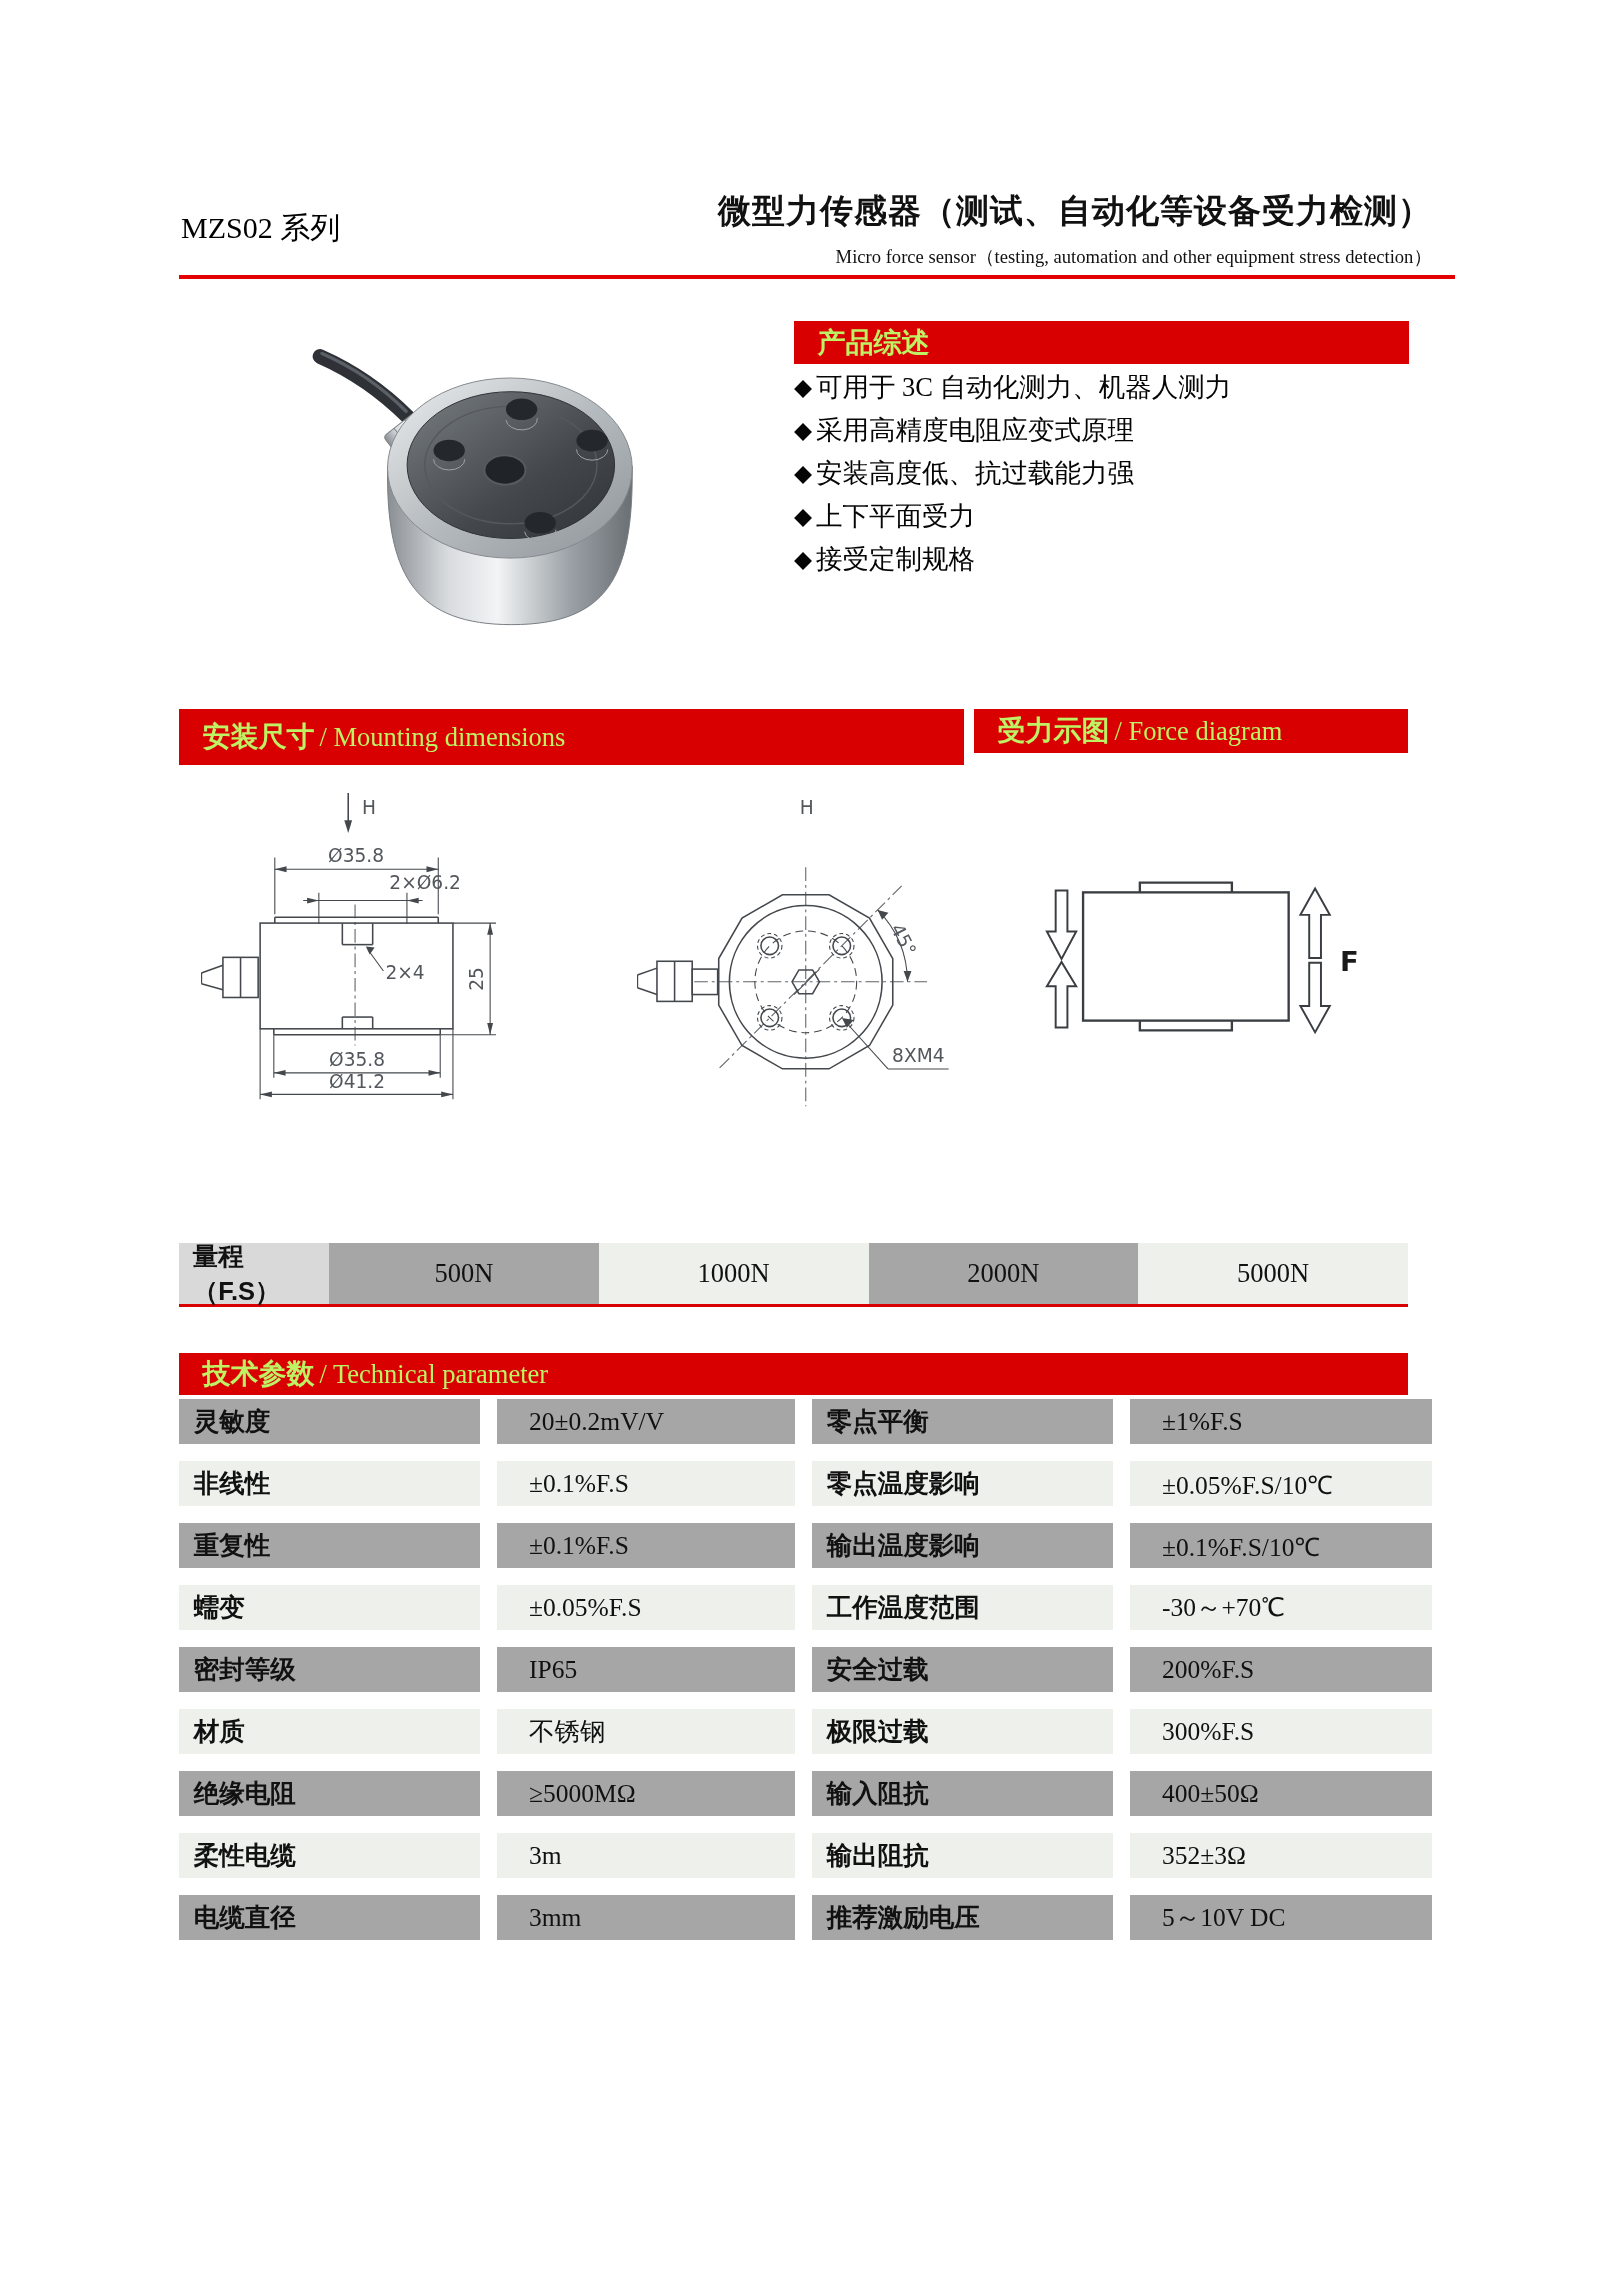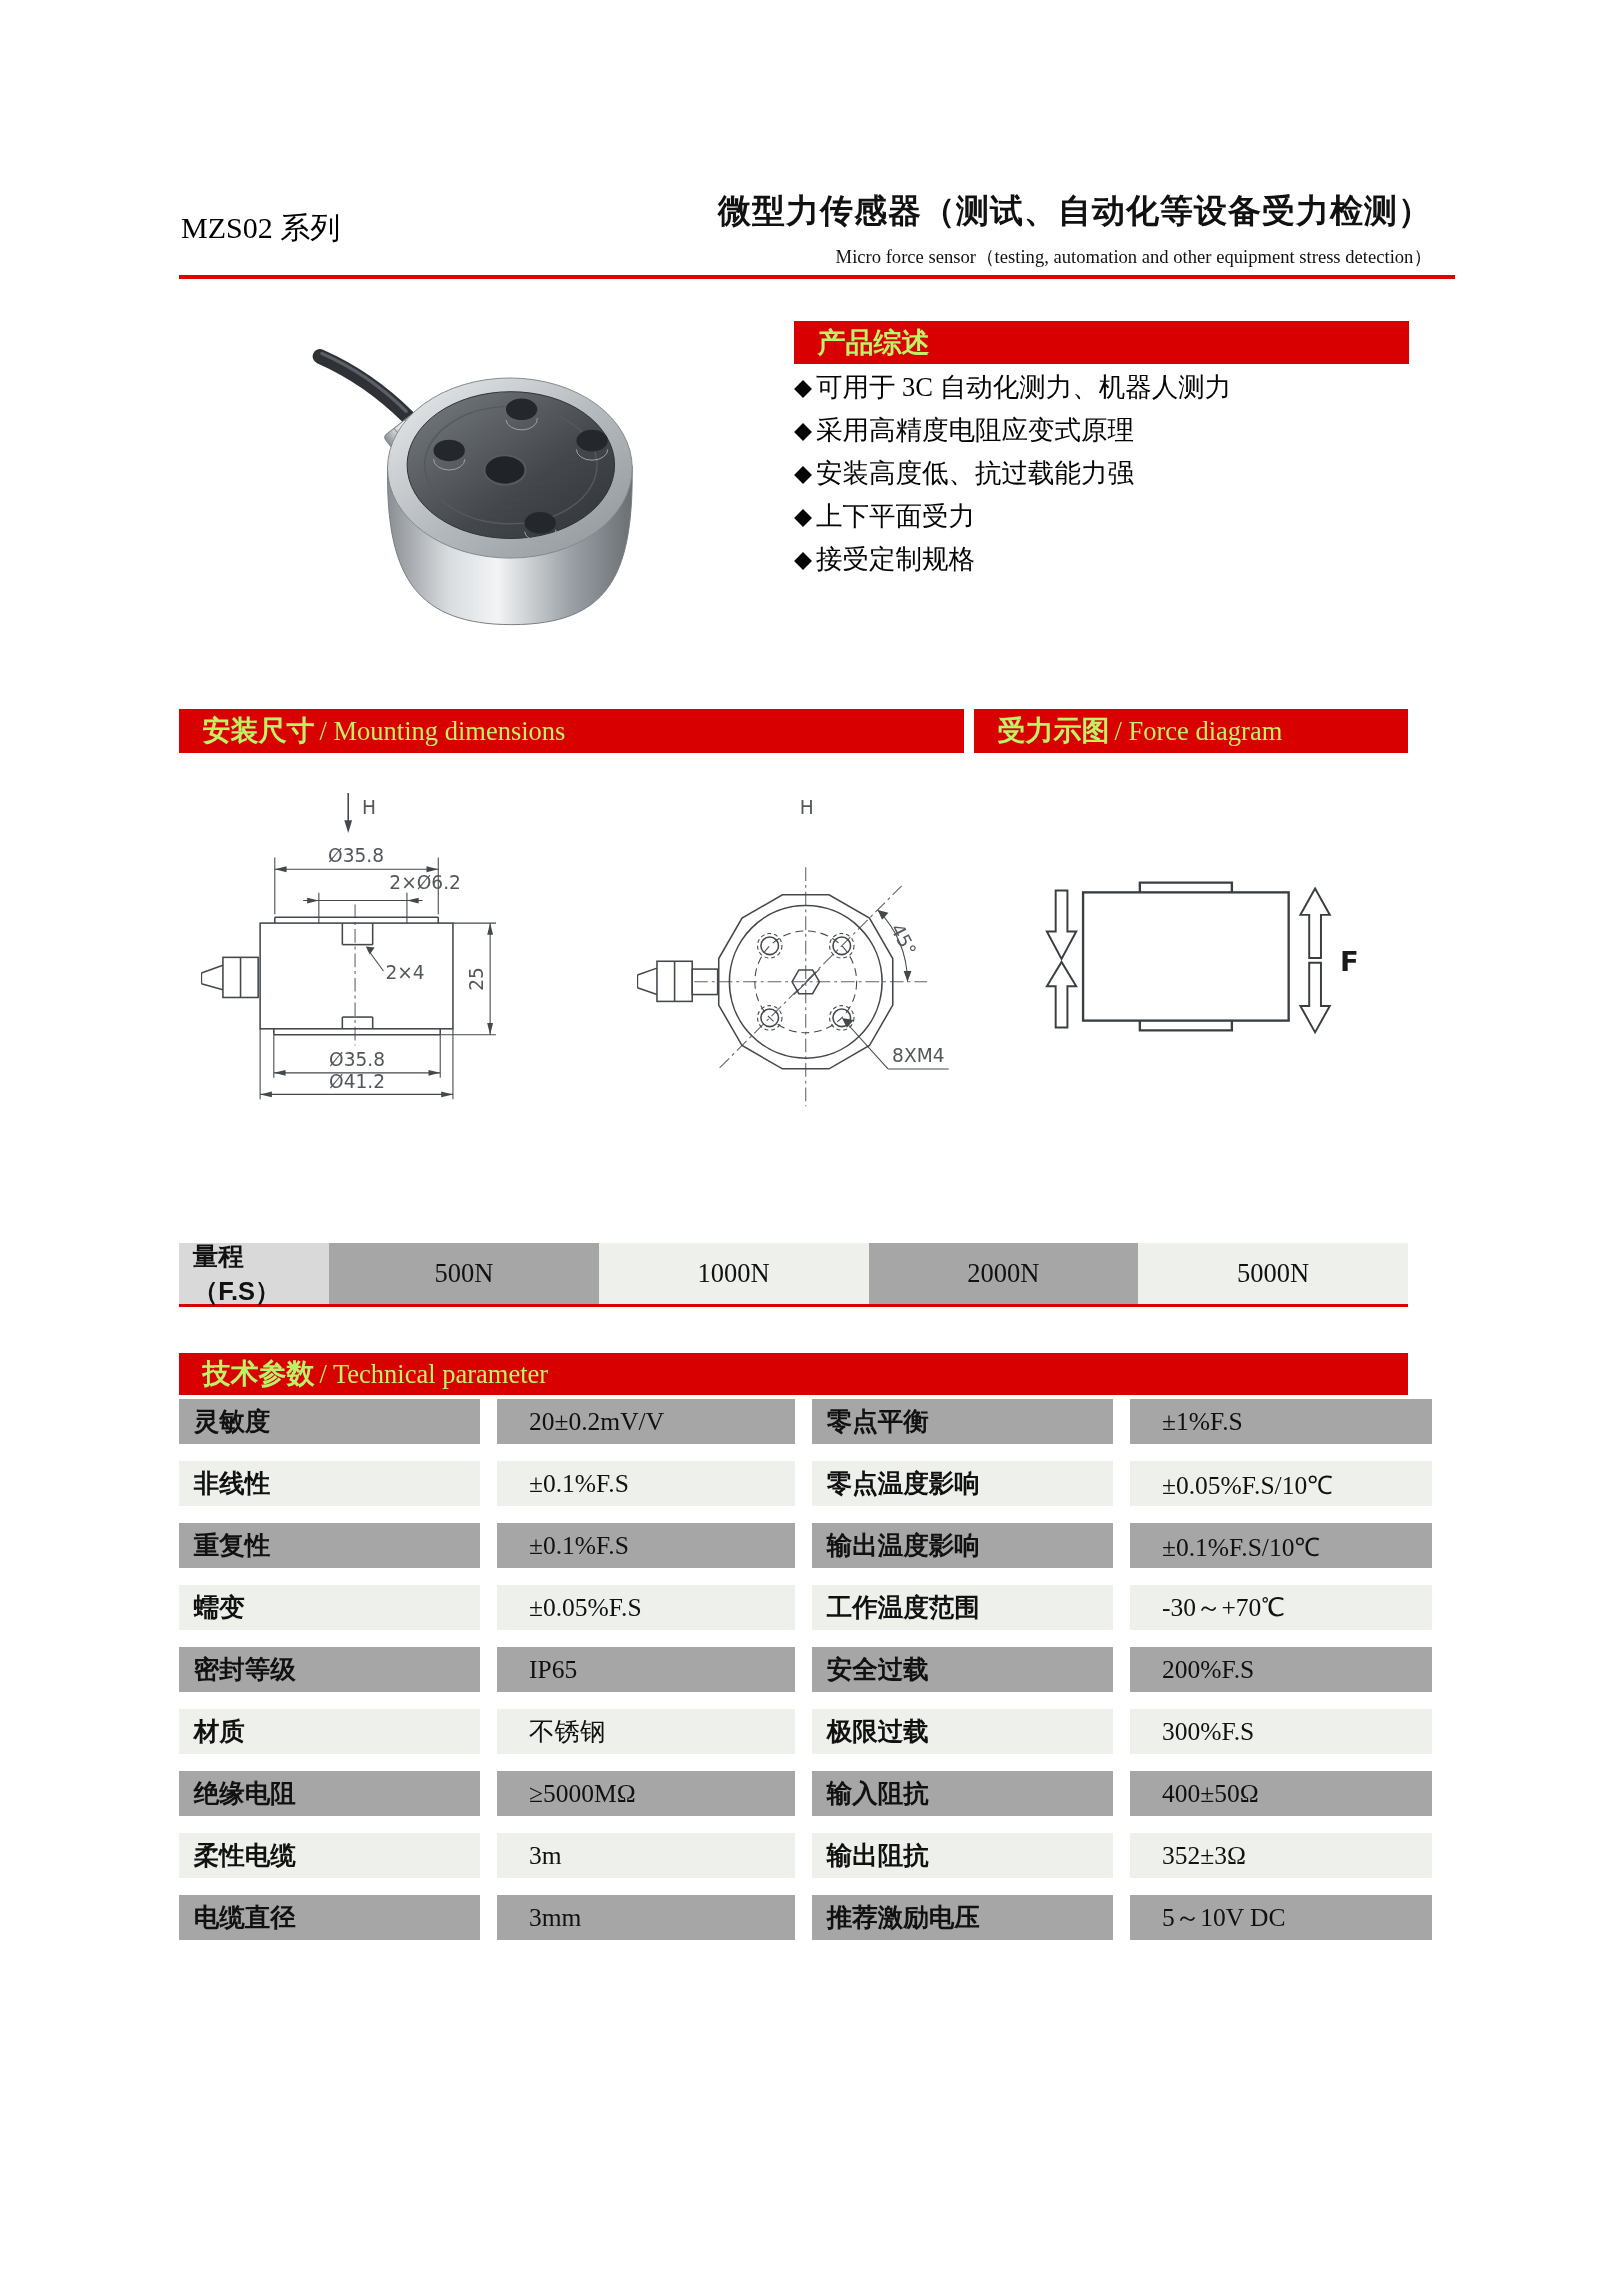--- a/index.html
+++ b/index.html
@@ -19,21 +19,21 @@
   .red-bar .zh{font-weight:bold;font-size:28px;}
   .red-bar .en{font:26.5px "Liberation Serif",serif;margin-left:5px;white-space:pre;}
 
   
   .ov-bar{left:794px;top:321px;width:615px;height:43px;}
   .bullets{left:794px;top:365px;width:627px;list-style:none;margin:0;padding:0;}
   .bullets li{height:43px;display:flex;align-items:center;font:26.5px "Liberation Serif",serif;color:#050505;}
   .bullets .dia{font-size:23.5px;margin-right:3.9px;font-family:"DejaVu Sans",sans-serif;}
 
   
-  .sec-mount{left:179px;top:709px;width:785px;height:44px;}
+  .sec-mount{left:179px;top:709px;width:785px;height:56px;}
   .sec-force{left:974px;top:709px;width:434px;height:44px;}
   .sec-range{left:179px;top:1265px;width:1229px;height:42px;}
   .sec-param{left:179px;top:1353px;width:1229px;height:42px;}
 
   
   svg text{font-family:"DejaVu Sans",sans-serif;}
   .dl{stroke:var(--line);stroke-width:1.6;fill:none;}
   .thin{stroke-width:1.1;}
   .df{fill:var(--line);stroke:none;}
   .dt{fill:var(--dim_text);font-size:19px;}

